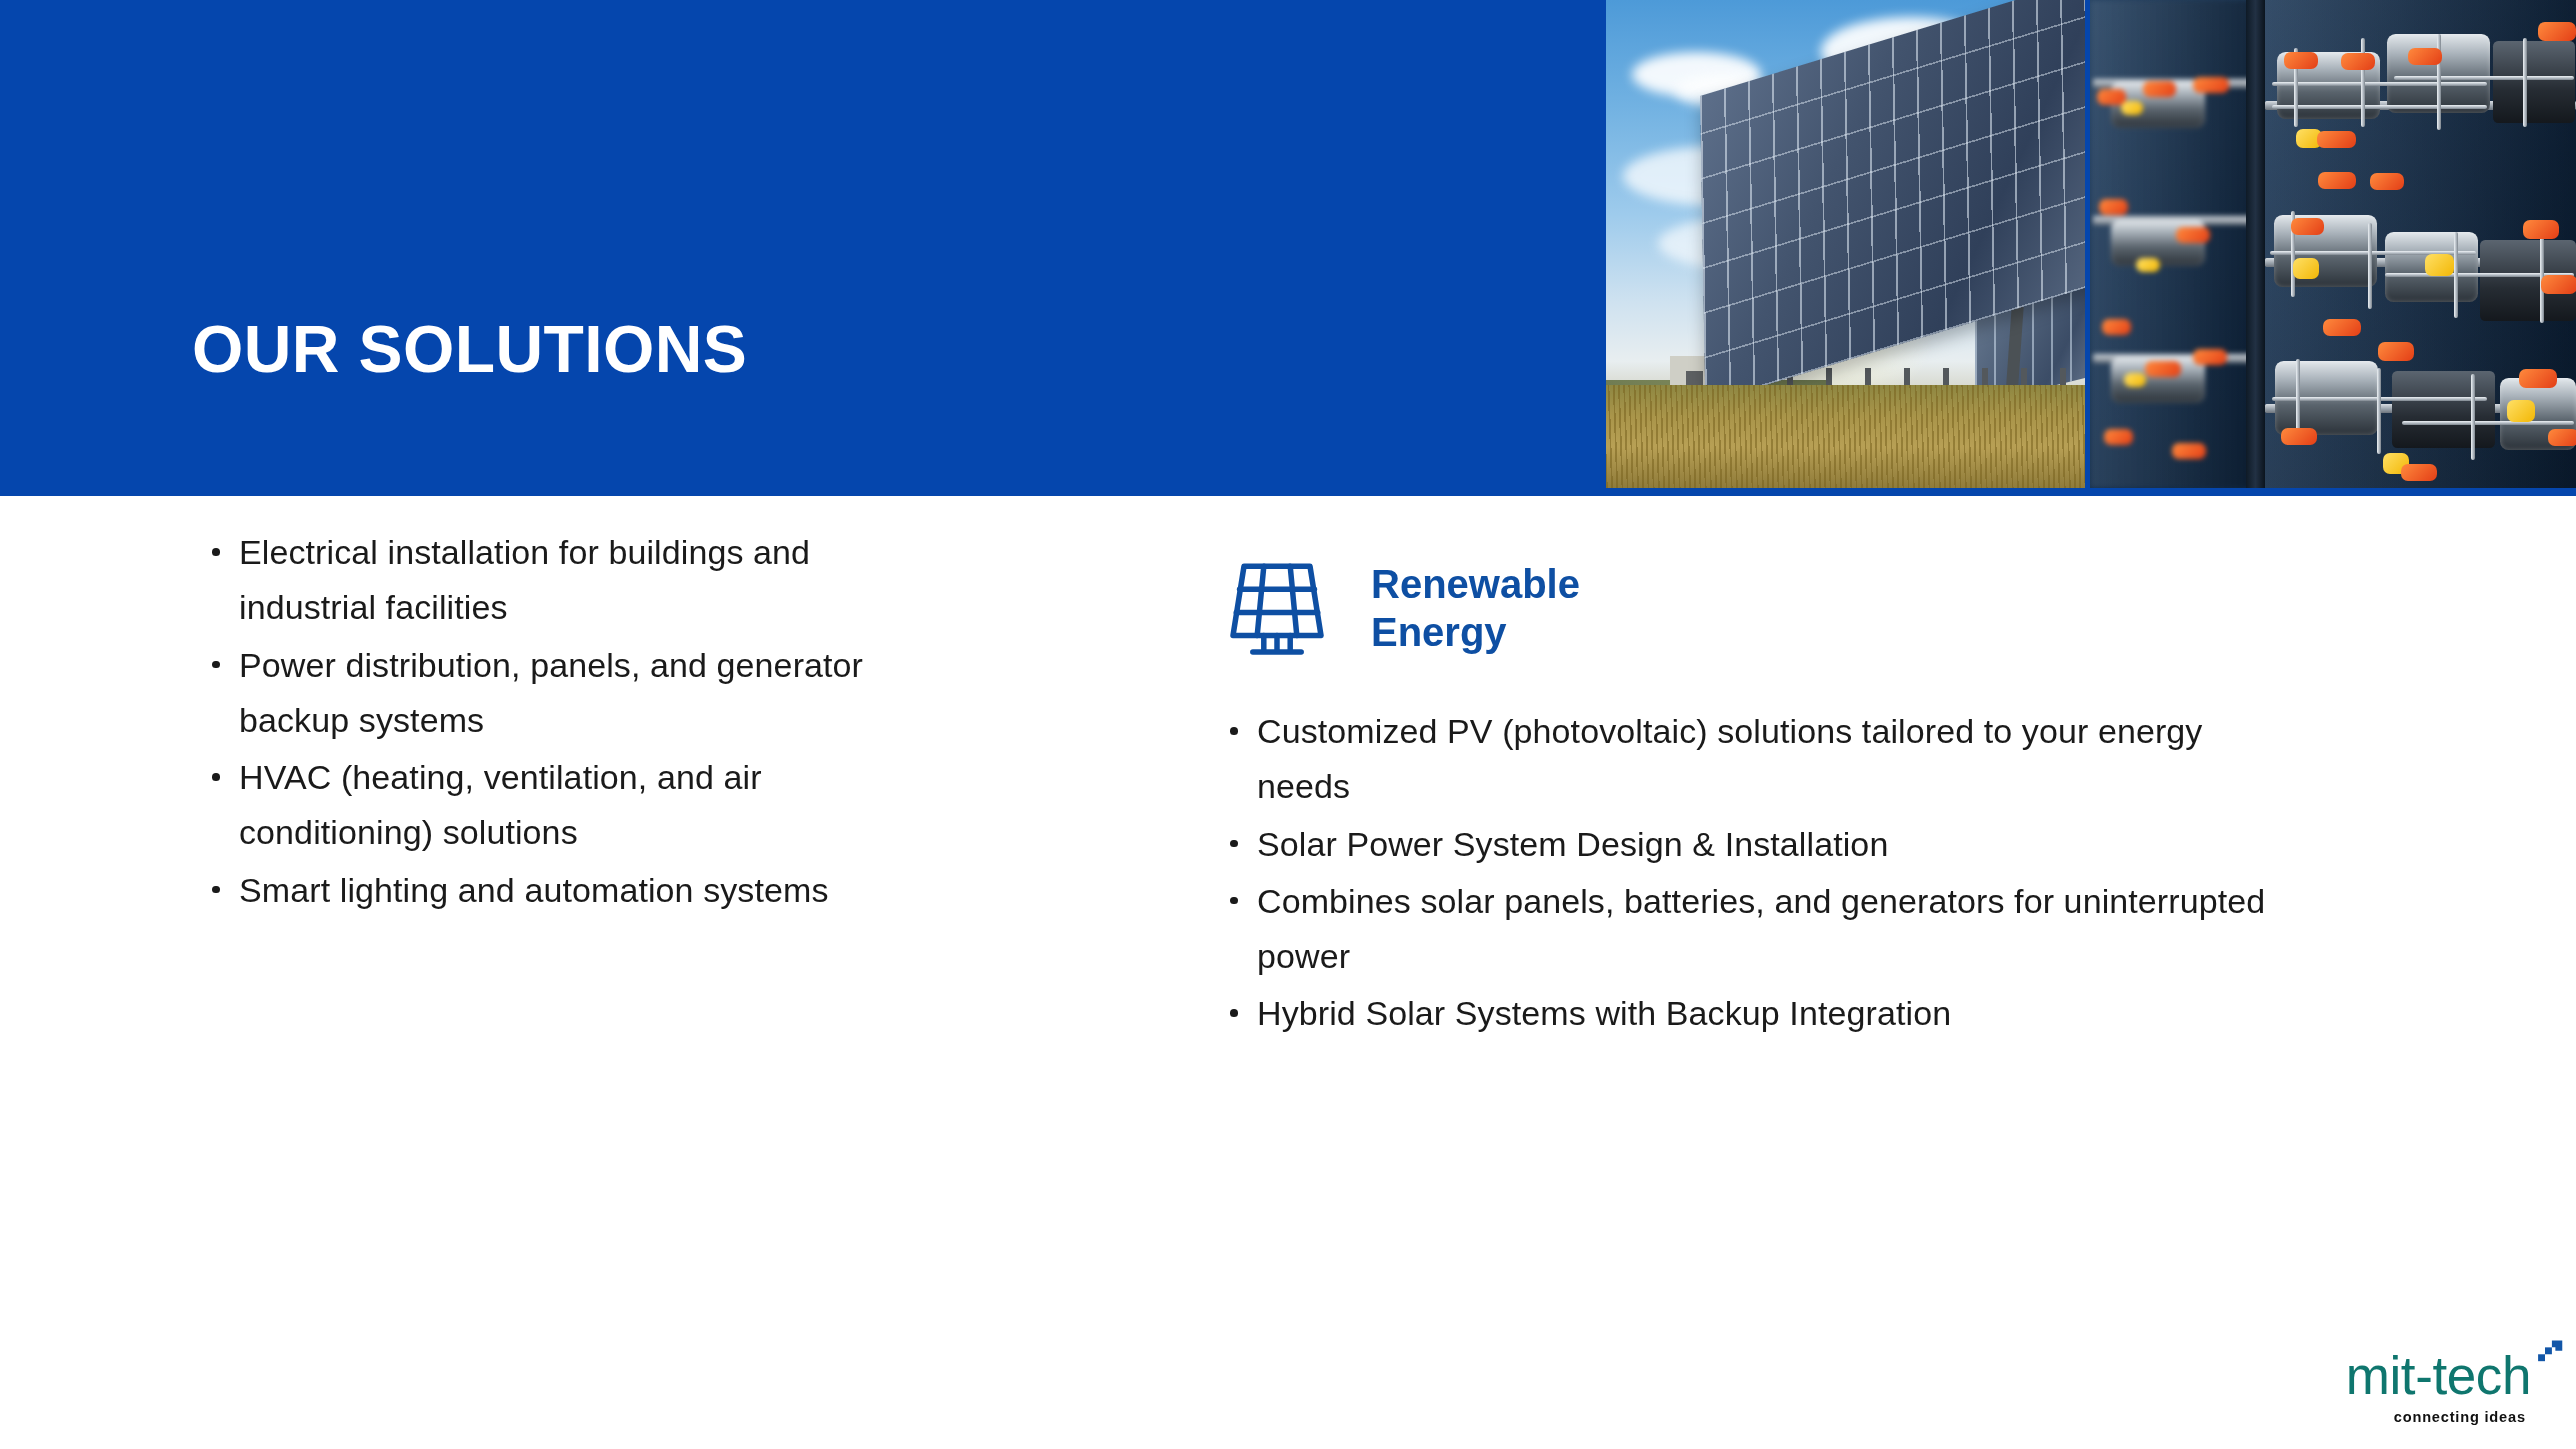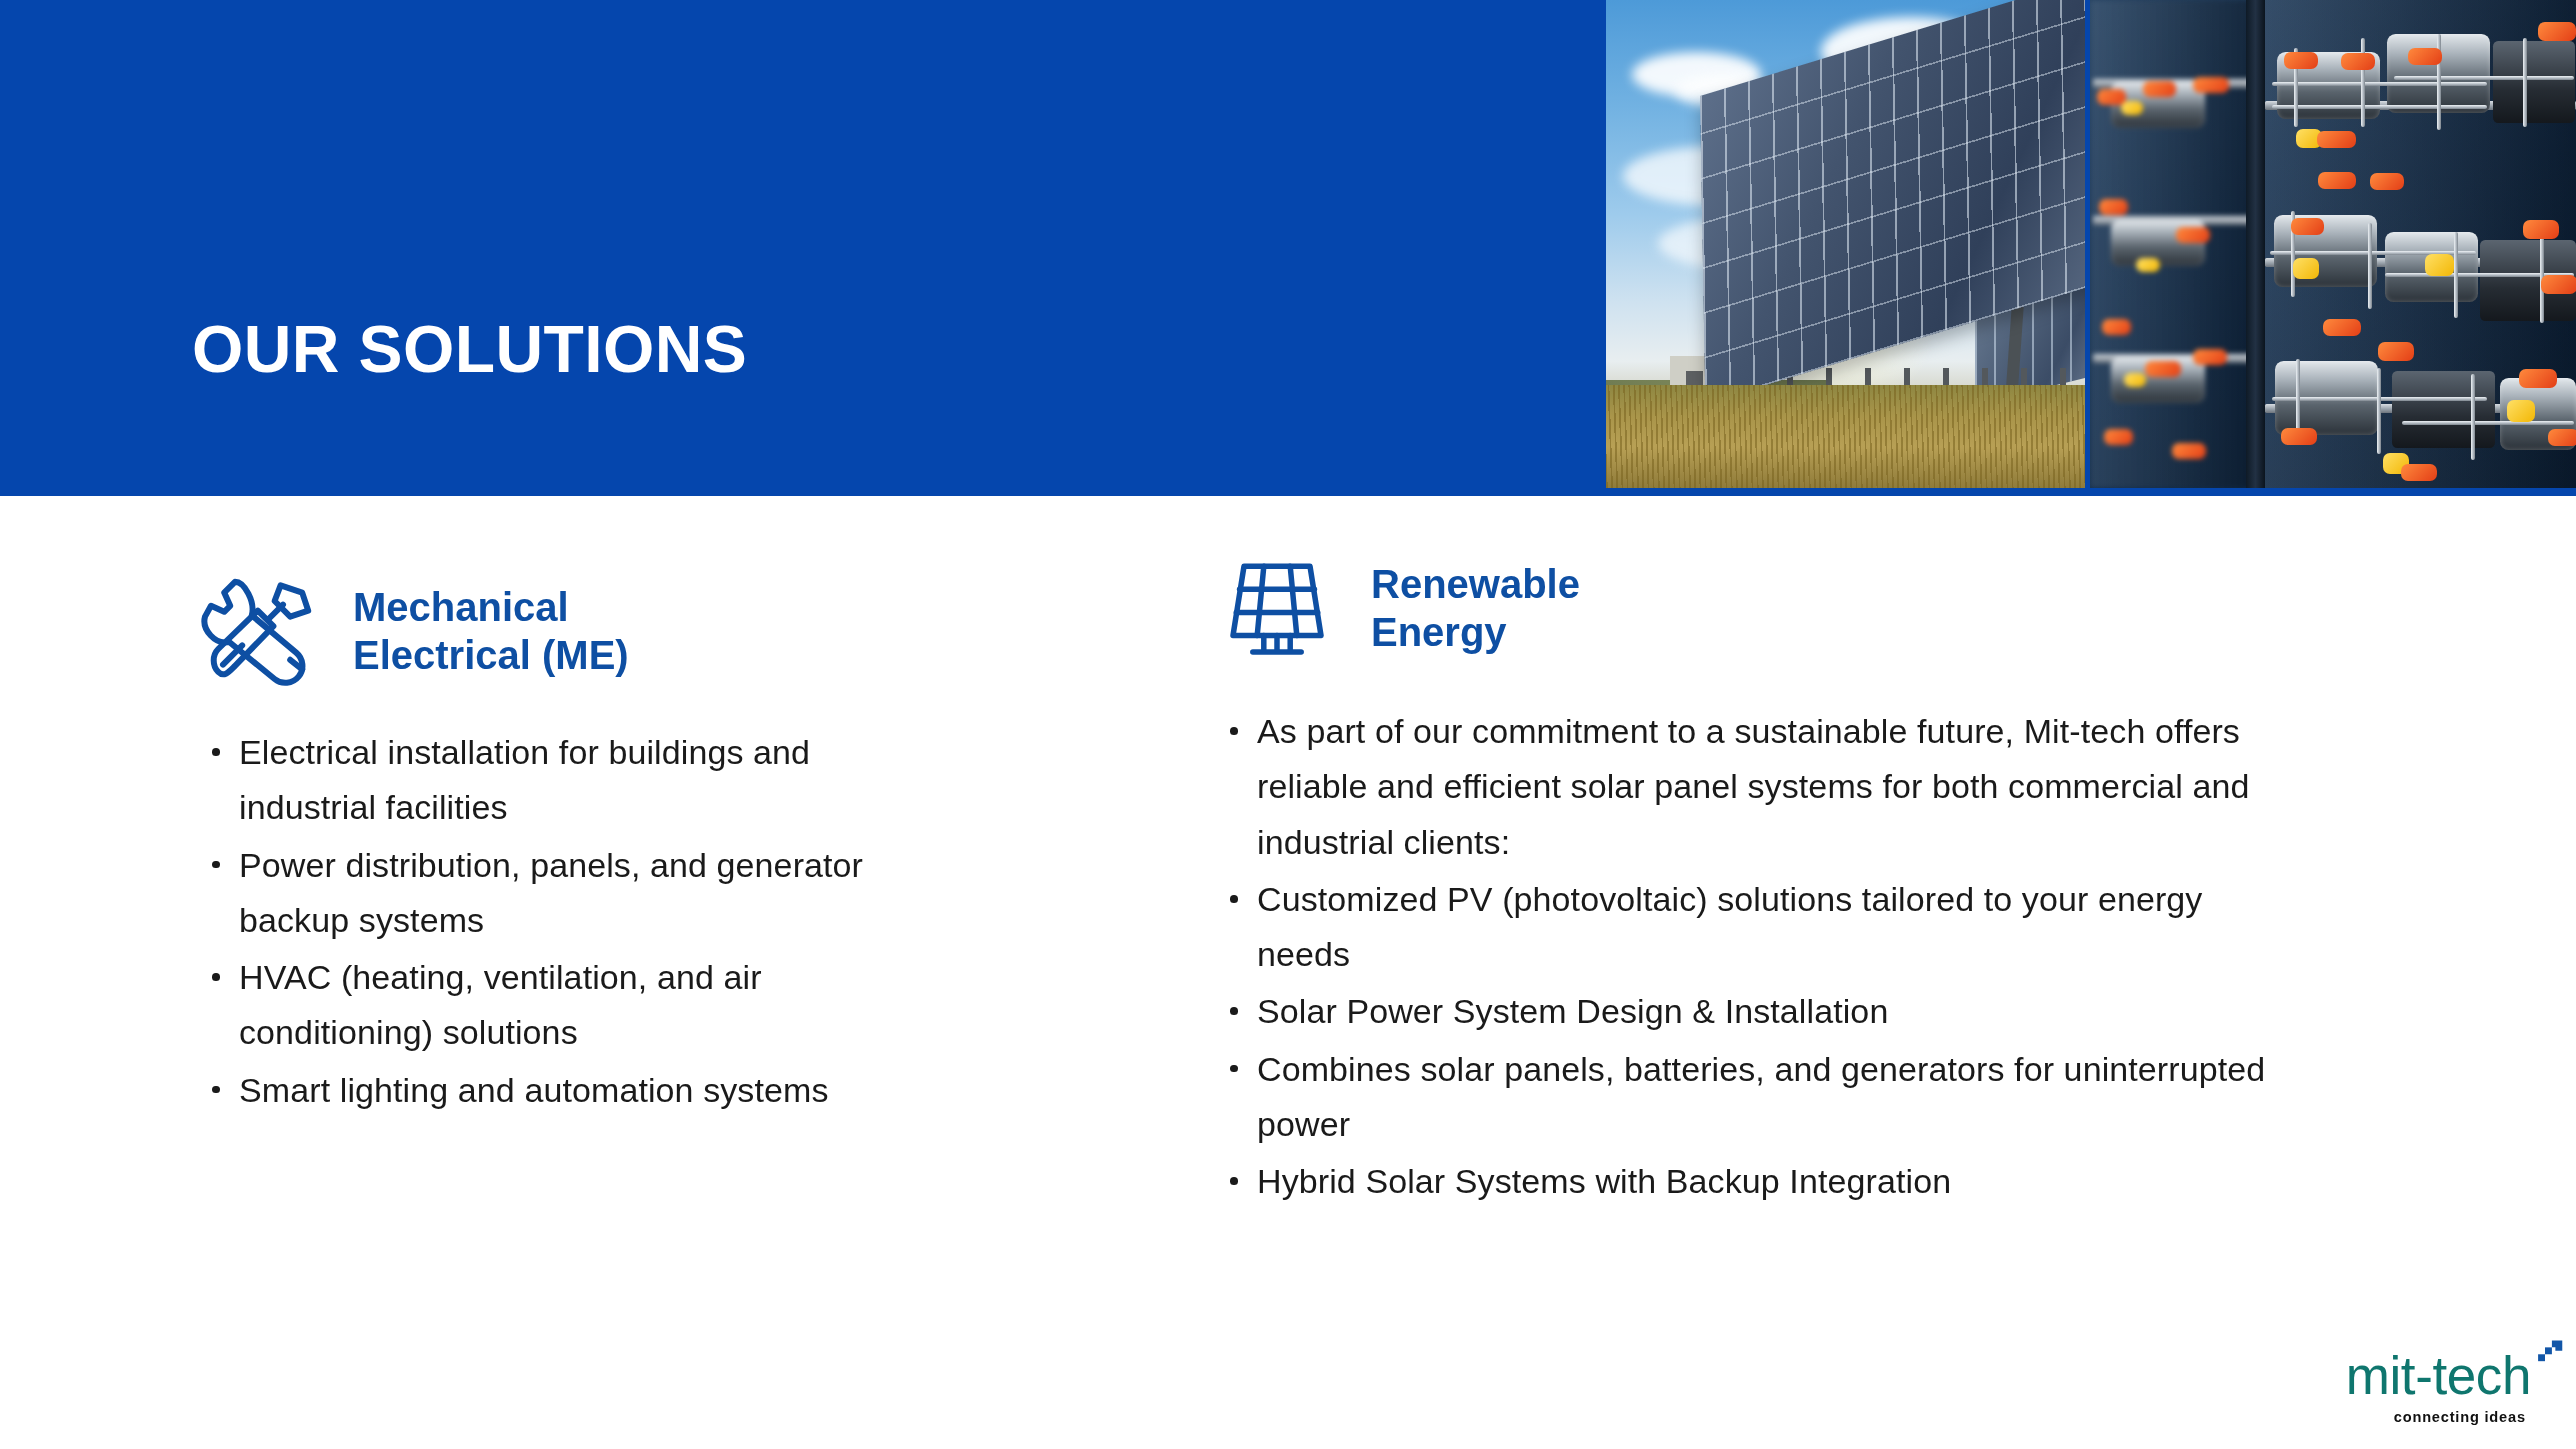--- a/index.html
+++ b/index.html
@@ -415,39 +415,20 @@
       <div class="cap cap-yellow" style="left:118px;top:453px;width:26px;height:20.6px;"></div>
       <div class="cap cap-orange" style="left:136px;top:464px;width:36px;height:17px;"></div>
       <div class="cap cap-orange" style="left:283px;top:429px;width:31px;height:17px;"></div>
     </div>
   </div>
 </div>
 
 <div class="content">
 
   <div class="column col-left">
-    <div class="card-head left">
-      <div class="card-icon">
-        <svg width="120" height="120" viewBox="0 0 100 100" fill="none" stroke="#0E4FA3" stroke-width="5" stroke-linecap="round" stroke-linejoin="round">
-
-          <path d="M30 9 L21 18 L26 29 L21 34 L10 29 L5 38 C2 49 14 62 25 59 L63 90 C69 95 78 94 83 88 C88 82 87 73 81 68 L44 37 C47 26 38 9 30 9 Z"></path>
-
-          <path d="M76 74 L86 82"></path>
-
-          <path d="M16 84 C11 79 11 70 16 65 L49 33 L62 46 L30 79 C25 84 21 89 16 84 Z"></path>
-          <path d="M20 78 L36 62"></path>
-          <path d="M58 40 L70 28"></path>
-          <path d="M68 12 L86 18 L91 33 L76 38 L63 25 Z"></path>
-        </svg>
-      </div>
-      <div class="card-title">
-        <span>Mechanical</span><br>
-        <span>Electrical (ME)</span>
-      </div>
-    </div>
     <ul class="bullets">
       <li>Electrical installation for buildings and industrial facilities</li>
       <li>Power distribution, panels, and generator backup systems</li>
       <li>HVAC (heating, ventilation, and air conditioning) solutions</li>
       <li>Smart lighting and automation systems</li>
     </ul>
   </div>
 
   <div class="column col-right">
     <div class="card-head right">
@@ -463,21 +444,20 @@
           <path d="M62 75 L62 88"></path>
           <path d="M28 90 L72 90"></path>
         </svg>
       </div>
       <div class="card-title">
         <span>Renewable</span><br>
         <span>Energy</span>
       </div>
     </div>
     <ul class="bullets">
-      <li>As part of our commitment to a sustainable future, Mit-tech offers reliable and efficient solar panel systems for both commercial and industrial clients:</li>
       <li>Customized PV (photovoltaic) solutions tailored to your energy needs</li>
       <li>Solar Power System Design &amp; Installation</li>
       <li>Combines solar panels, batteries, and generators for uninterrupted power</li>
       <li>Hybrid Solar Systems with Backup Integration</li>
     </ul>
   </div>
 
   <div class="logo">
     <div class="logo-main">mit-tech<span class="logo-mark">
         <svg width="38" height="38" viewBox="0 0 44 44" fill="none">

